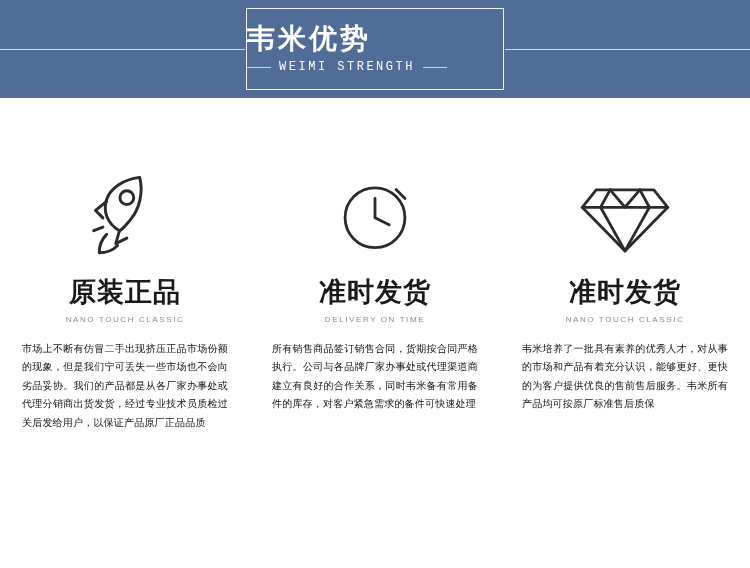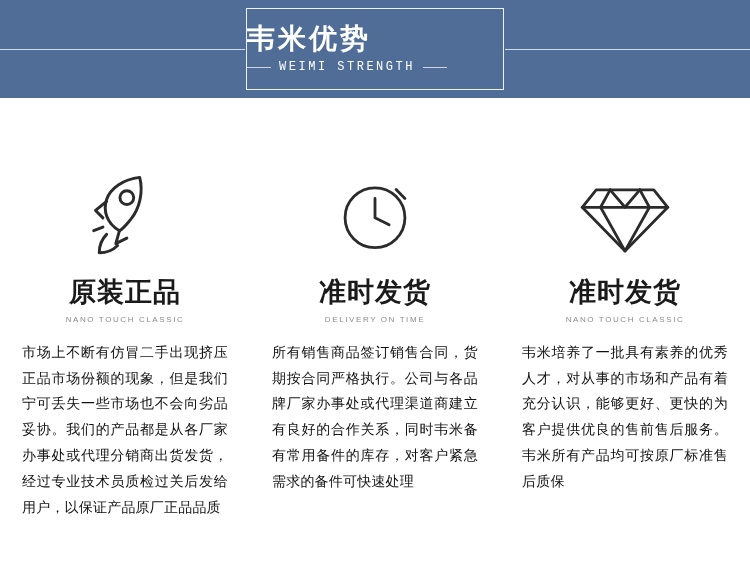--- a/index.html
+++ b/index.html
@@ -111,21 +111,21 @@
     margin-top: 2px;
   }
   .feature-sub {
     font-size: 8px;
     color: #8c8c8c;
     letter-spacing: 1.6px;
     margin-top: 7px;
     white-space: nowrap;
   }
   .feature-body {
-    font-size: 14px;
+    font-size: 10px;
     color: #111111;
     line-height: 1.85;
     margin-top: 16px;
     text-align: justify;
     width: 100%;
     letter-spacing: 0.2px;
   }
   .col-left .feature-body { width: 206px; }
   .col-mid .feature-body { width: 206px; }
   .col-right .feature-body { width: 206px; }

